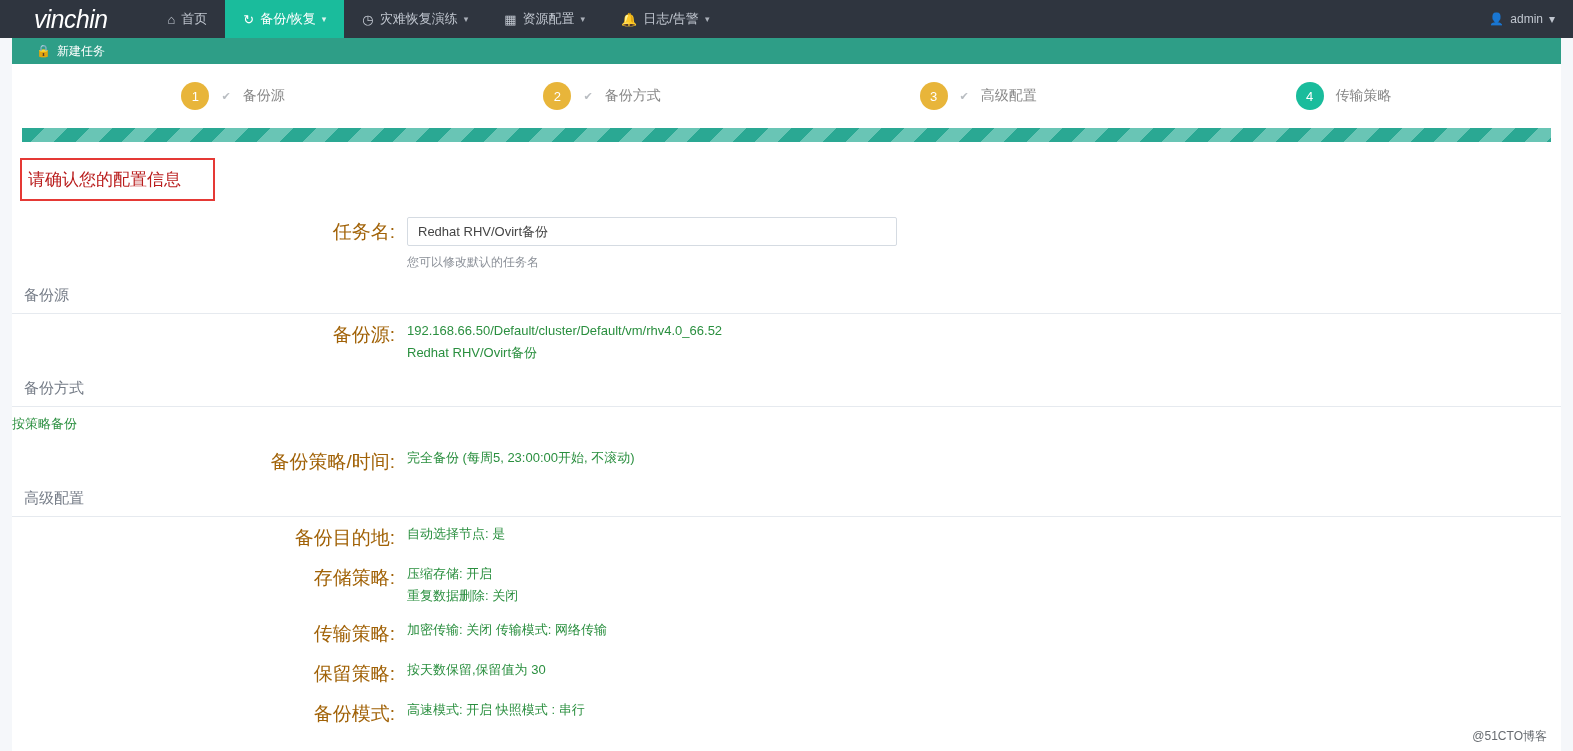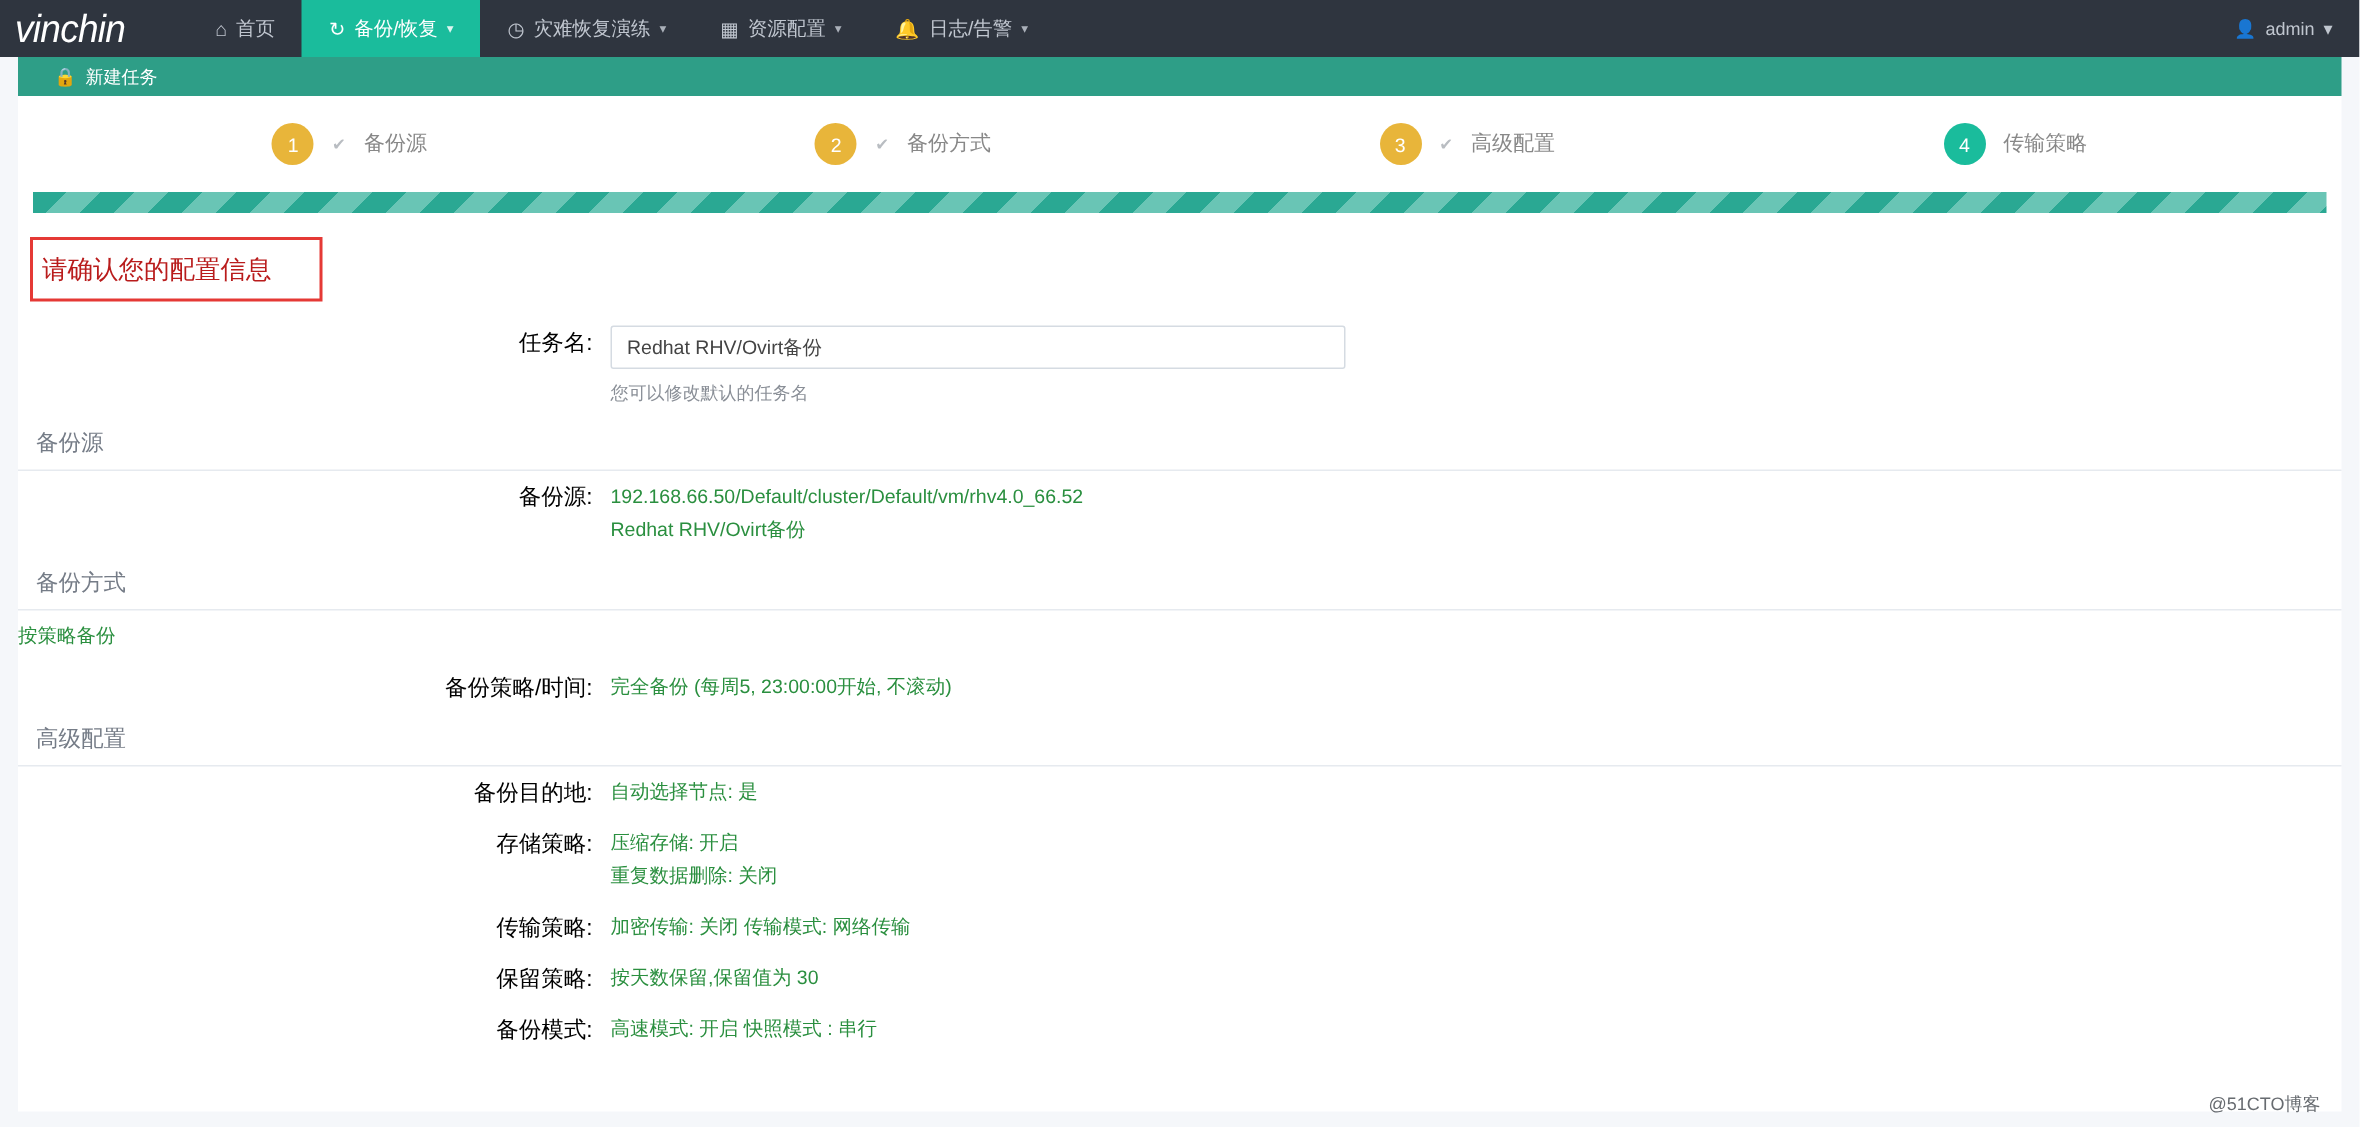--- a/index.html
+++ b/index.html
@@ -9,21 +9,21 @@
       color: #555;
       background: #f5f7fa;
     }
     
     .navbar {
       background: #2f353f;
       color: #d8dde4;
       height: 38px;
       display: flex;
       align-items: center;
-      padding: 0 0 0 8px;
+      padding: 0 0 0 32px;
     }
     .brand {
       color: #fff;
       font-family: "Arial", sans-serif;
       font-style: italic;
       font-weight: 500;
       font-size: 26px;
       letter-spacing: -0.5px;
       margin-right: 40px;
       transform: scaleX(0.95);
@@ -118,22 +118,22 @@
       padding: 8px 32px 8px 6px;
       margin: 4px 0 4px 8px;
     }
     .form-row {
       display: flex;
       padding: 6px 0;
     }
     .form-label {
       width: 395px;
       text-align: right;
-      color: #000000;
-      font-size: 15px;
+      color: #a16207;
+      font-size: 19px;
       padding-right: 12px;
       padding-top: 2px;
     }
     .form-value {
       flex: 1;
       color: #2a8f3f;
       font-size: 13px;
       line-height: 1.7;
     }
     .form-value .hint {

